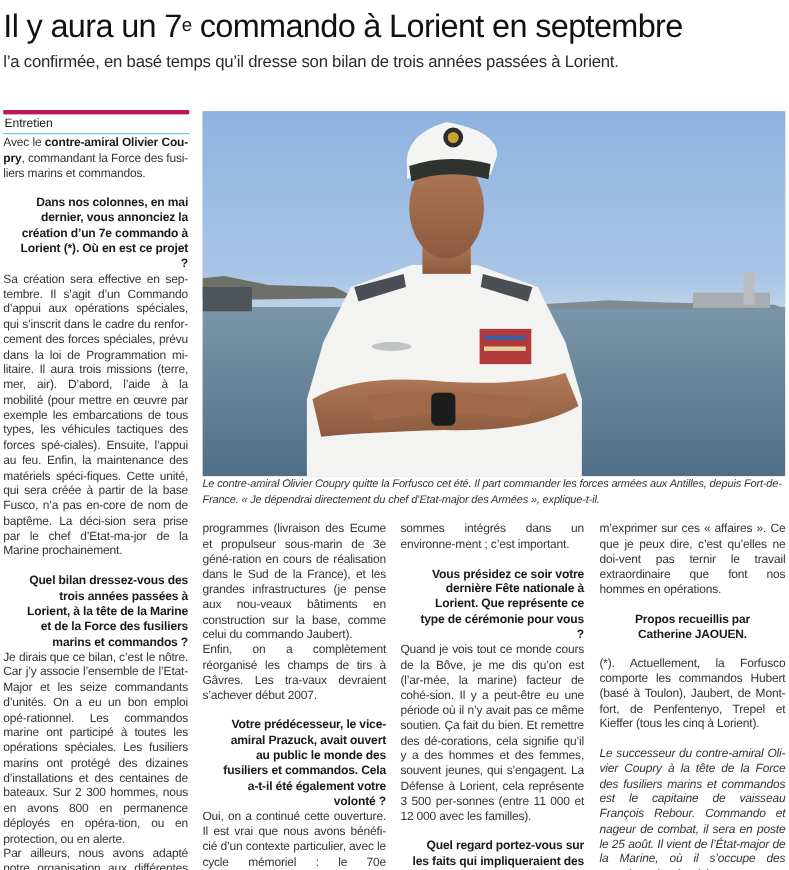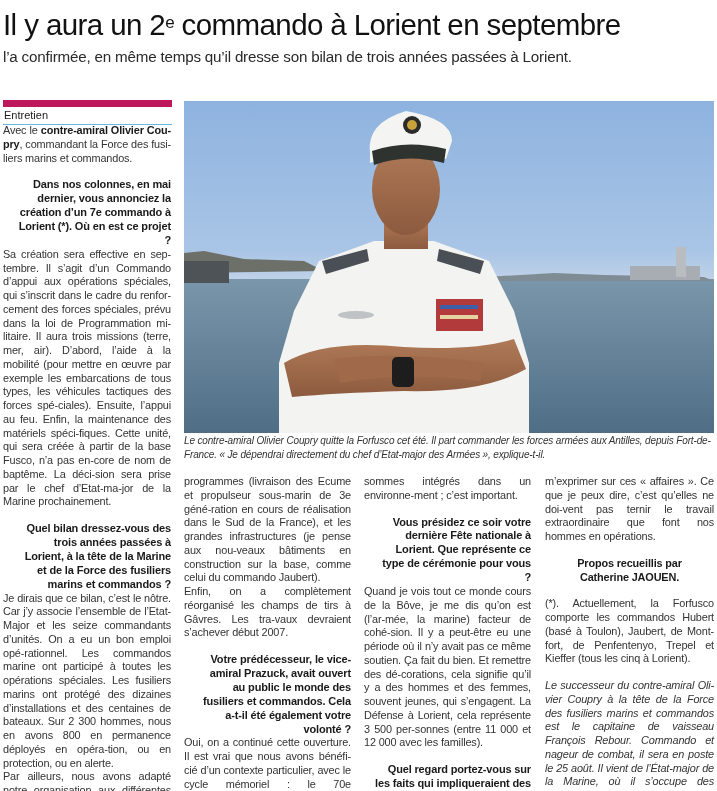--- a/index.html
+++ b/index.html
@@ -9,38 +9,38 @@
               letter-spacing:-0.6px; line-height:34px; color:#111; white-space:nowrap; }
   .headline sup { font-size:17px; vertical-align:top; position:relative; top:-2px; }
   .lede { position:absolute; left:3px; top:47px; width:700px; font-size:15.2px; line-height:19px;
           color:#2a2a2a; letter-spacing:-0.2px; }
   .col { position:absolute; font-size:10.9px; line-height:13.75px; color:#333;
          text-align:justify; letter-spacing:-0.15px; }
   .col p { margin:0; }
   .q { font-weight:700; color:#1a1a1a; text-align:right; padding-left:11px; margin:0 !important;
        font-size:11px; line-height:13.9px; }
   .gap { height:13px; }
-  .rubric { position:absolute; left:3px; top:100px; width:168px; border-top:7px solid #be185d;
+  .rubric { position:absolute; left:3px; top:100px; width:168px; border-top:4px solid #be185d;
             border-bottom:1px solid #69b6e3; font-size:11px; line-height:15px; padding:1px 0 1px 1px;
             color:#222; }
   .photo { position:absolute; left:184px; top:101px; width:530px; height:332px; overflow:hidden;
            background:linear-gradient(#8eb3df 0%, #a9c5e6 45%, #c9d8e9 58%, #bfcfdf 62%); }
   .caption { position:absolute; left:184px; top:434px; width:530px; font-size:10px; line-height:14px;
              font-style:italic; color:#333; letter-spacing:-0.15px; }
   .sig { text-align:center; font-weight:700; color:#1a1a1a; }
   .note-i { font-style:italic; }
   b { font-weight:700; color:#1a1a1a; }
 </style>
 </head>
 <body>
 
-<div class="headline"><span>Il y aura un 2</span><sup>e</sup><span> commando à Lorient en septembre</span></div>
+<div class="headline"><span>Il y aura un 7</span><sup>e</sup><span> commando à Lorient en septembre</span></div>
 
 <div class="lede">
-  <div>l’a confirmée, en même temps qu’il dresse son bilan de trois années passées à Lorient.</div>
+  <div>l’a confirmée, en basé temps qu’il dresse son bilan de trois années passées à Lorient.</div>
 </div>
 
 <div class="rubric">Entretien</div>
 
 <div class="col" style="left:3px; top:124px; width:168px;">
   <p><span>Avec le </span><b>contre-amiral Olivier Cou-pry</b><span>, commandant la Force des fusi-liers marins et commandos.</span></p>
   <div class="gap"></div>
   <p class="q">Dans nos colonnes, en mai dernier, vous annonciez la création d’un 7e commando à Lorient (*). Où en est ce projet ?</p>
   <p>Sa création sera effective en sep-tembre. Il s’agit d’un Commando d’appui aux opérations spéciales, qui s’inscrit dans le cadre du renfor-cement des forces spéciales, prévu dans la loi de Programmation mi-litaire. Il aura trois missions (terre, mer, air). D’abord, l’aide à la mobilité (pour mettre en œuvre par exemple les embarcations de tous types, les véhicules tactiques des forces spé-ciales). Ensuite, l’appui au feu. Enfin, la maintenance des matériels spéci-fiques. Cette unité, qui sera créée à partir de la base Fusco, n’a pas en-core de nom de baptême. La déci-sion sera prise par le chef d’Etat-ma-jor de la Marine prochainement.</p>
   <div class="gap"></div>

